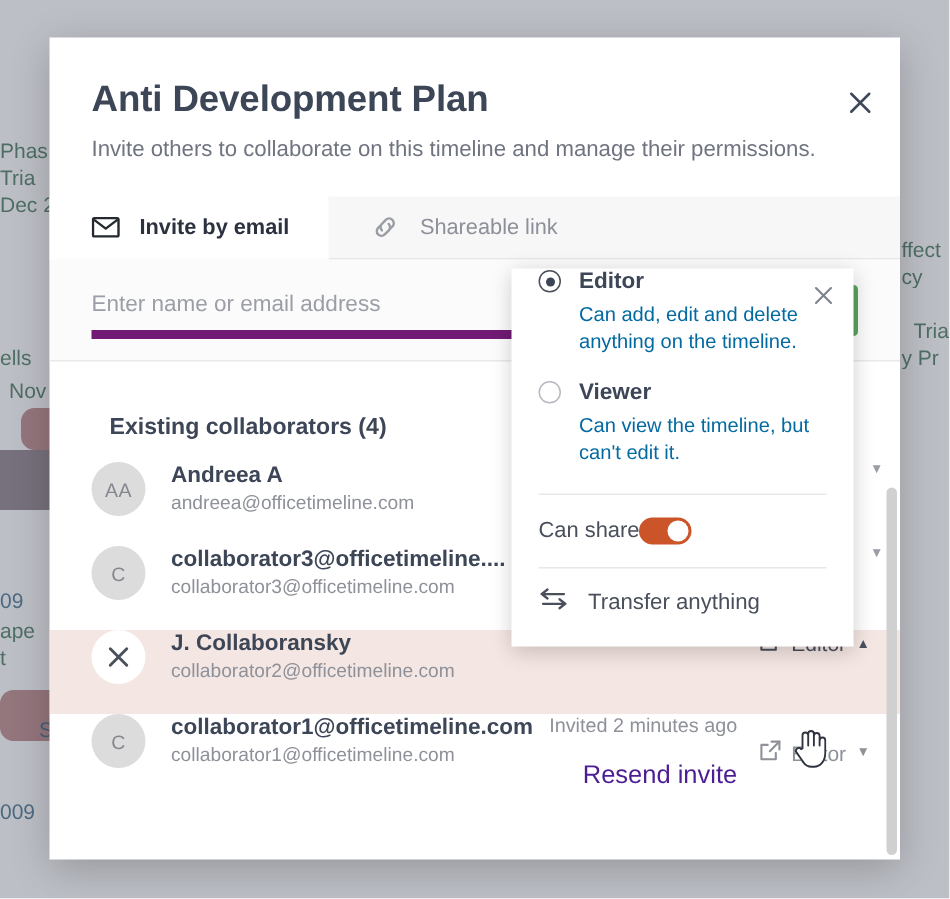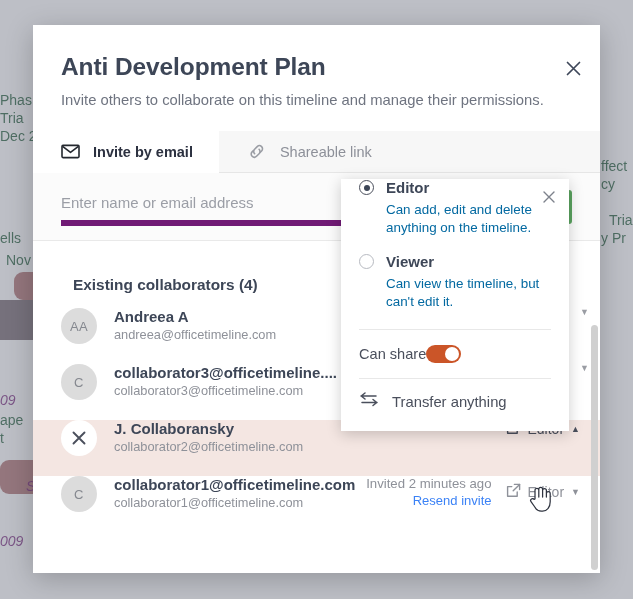--- a/index.html
+++ b/index.html
@@ -23,21 +23,21 @@
     background: #ffffff;
     overflow: hidden;
   }
   .bg-text {
     position: absolute;
     color: #14532d;
     font-size: 14px;
     white-space: nowrap;
     opacity: .85;
   }
-  .bg-text.pink { color: #701a75; font-style: italic; }
+  .bg-text.pink { color: #0c4a6e; }
   .bg-bar {
     position: absolute;
     border-radius: 9px;
   }
   .bg-panel {
     position: absolute;
     background: #fafafa;
     border: 1px solid #e3e3e3;
   }
   .bg-card {
@@ -234,24 +234,24 @@
     flex: 0 0 auto;
     margin-left: 8px;
   }
   .invite-status { text-align: right; }
   .invited-text {
     font-size: 13.2px;
     color: #8e9199;
     white-space: nowrap;
   }
   .resend-link {
-    font-size: 13px;
-    color: #3b82f6;
+    font-size: 17px;
+    color: #4c1d95;
     text-align: right;
-    margin-top: 2px;
+    margin-top: 16px;
     cursor: pointer;
     white-space: nowrap;
   }
   .role-picker {
     display: flex;
     align-items: center;
     gap: 7px;
     cursor: pointer;
     color: #8e9199;
     font-size: 14px;

